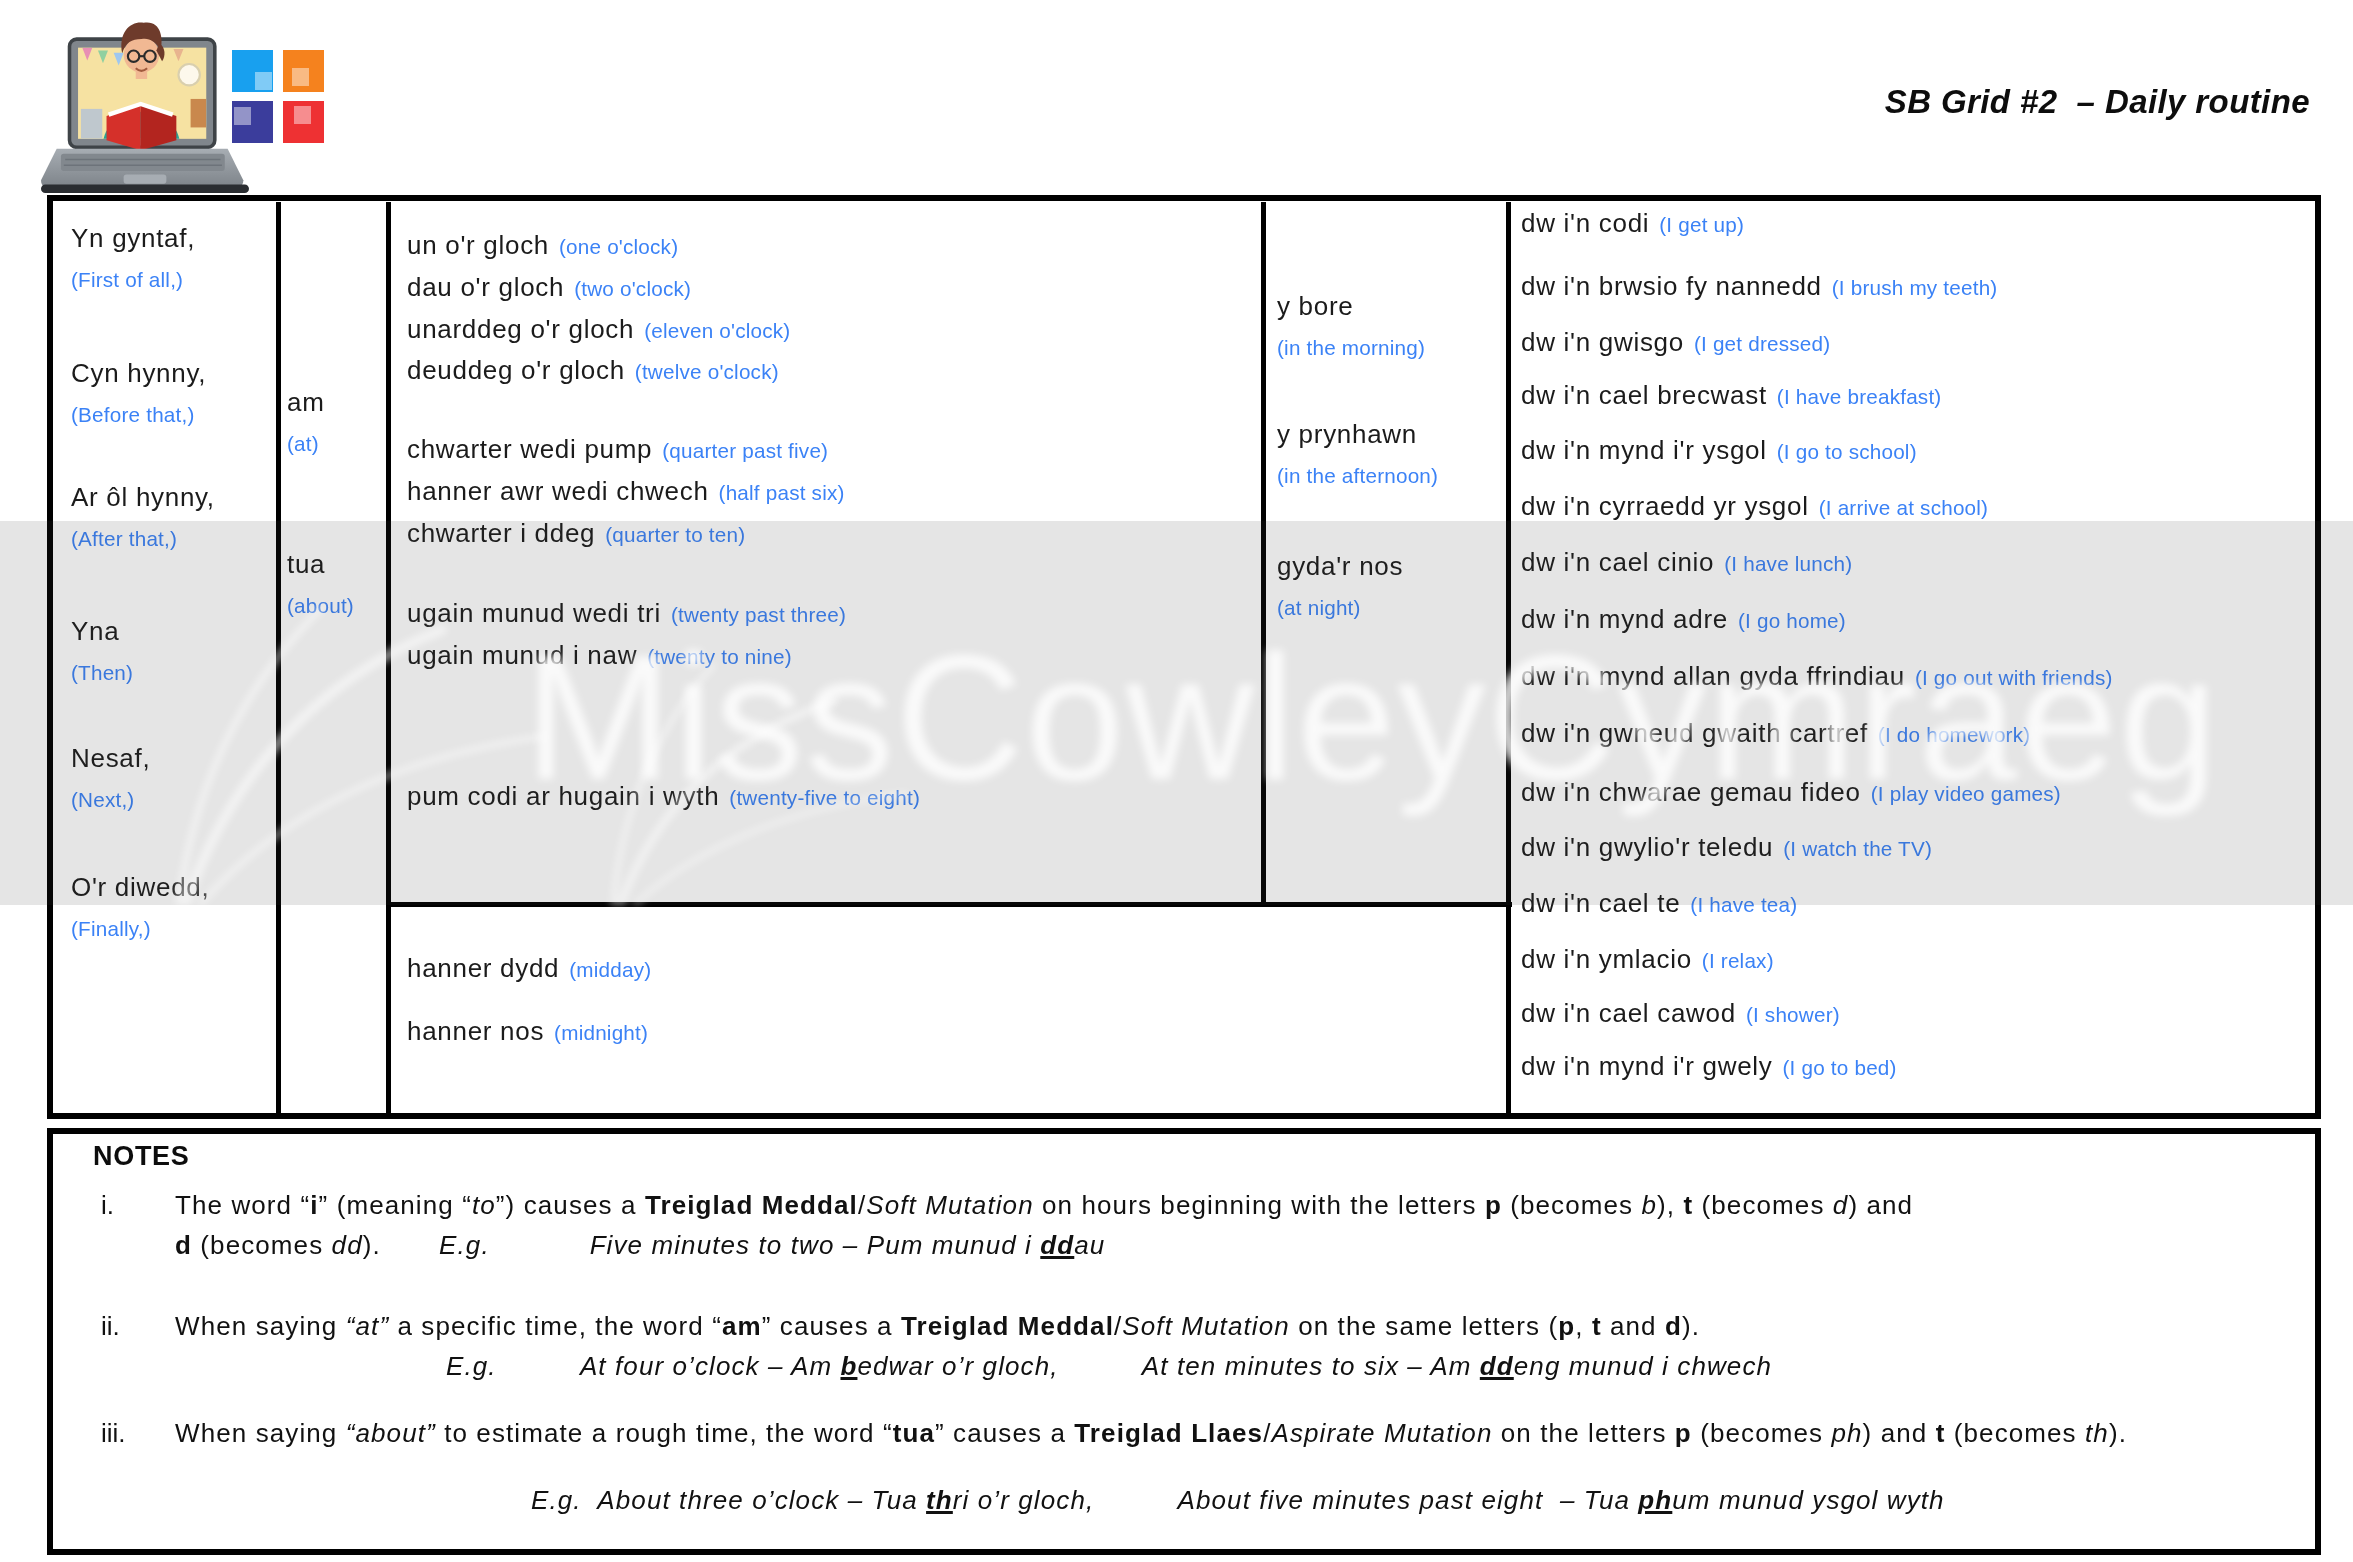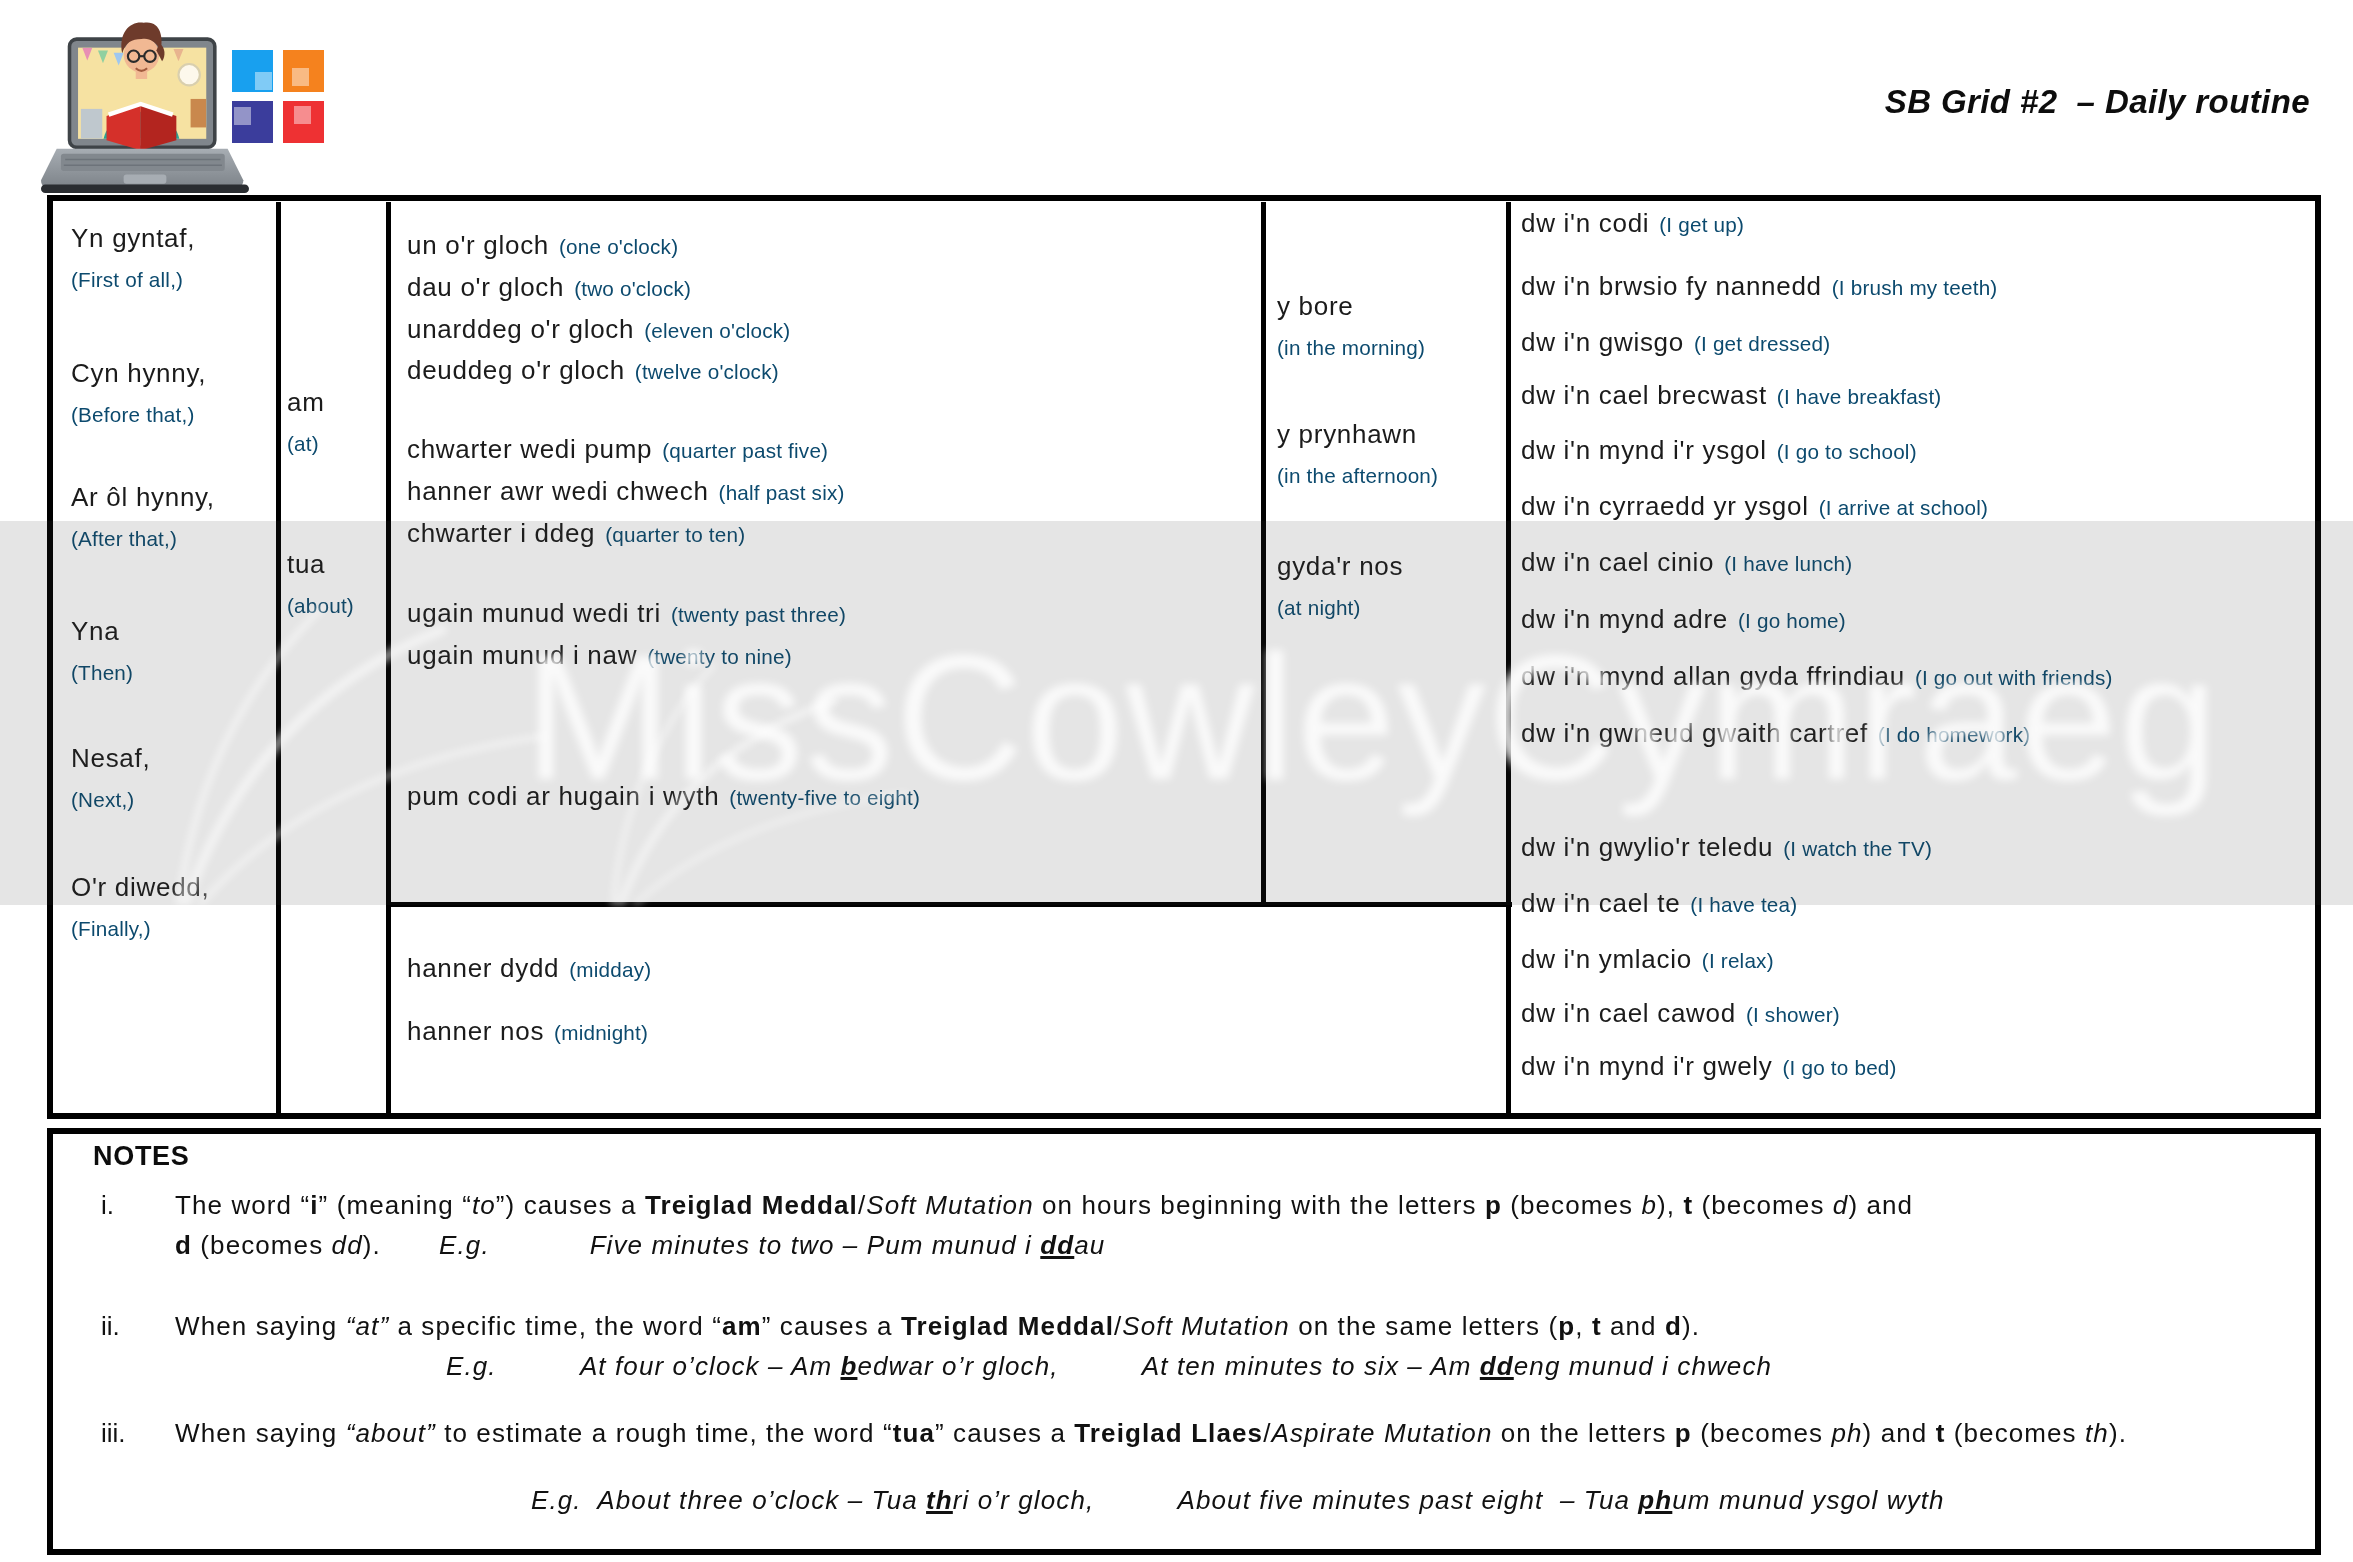--- a/index.html
+++ b/index.html
@@ -27,21 +27,21 @@
   .grid-box { position:absolute; left:47px; top:195px; width:2274px; height:924px;
     border:6.4px solid #000; box-sizing:border-box; }
   .vline, .hline { position:absolute; background:#000; }
   .v1 { left:276px; top:202px; width:5px; height:912px; }
   .v2 { left:386px; top:202px; width:5px; height:912px; }
   .v3 { left:1261px; top:202px; width:5px; height:700px; }
   .v4 { left:1506px; top:202px; width:5px; height:912px; }
   .h1 { left:386px; top:902px; width:1126px; height:5px; }
 
   .w { font-size:26px; color:#1b1b1b; letter-spacing:0.7px; }
-  .e { font-size:20.7px; color:#0c4a6e; letter-spacing:0.2px; }
+  .e { font-size:20.7px; color:#3b82f6; letter-spacing:0.2px; }
   .pair { position:absolute; }
   .pair .e { display:block; margin-top:14.3px; }
   .pair .w { display:block; }
   .line { position:absolute; white-space:nowrap; }
   .line .e { margin-left:10px; }
 
   
   .band { position:absolute; left:0; top:521px; width:2354px; height:384px;
     background:rgba(55,55,55,0.13); z-index:5; pointer-events:none; }
   .wm-text { position:absolute; left:524px; top:615px; z-index:6;
@@ -196,20 +196,21 @@
   <div class="line" style="left:1521px; top:208px;"><span class="w">dw i'n codi</span><span class="e">(I get up)</span></div>
   <div class="line" style="left:1521px; top:271px;"><span class="w">dw i'n brwsio fy nannedd</span><span class="e">(I brush my teeth)</span></div>
   <div class="line" style="left:1521px; top:327px;"><span class="w">dw i'n gwisgo</span><span class="e">(I get dressed)</span></div>
   <div class="line" style="left:1521px; top:380px;"><span class="w">dw i'n cael brecwast</span><span class="e">(I have breakfast)</span></div>
   <div class="line" style="left:1521px; top:435px;"><span class="w">dw i'n mynd i'r ysgol</span><span class="e">(I go to school)</span></div>
   <div class="line" style="left:1521px; top:491px;"><span class="w">dw i'n cyrraedd yr ysgol</span><span class="e">(I arrive at school)</span></div>
   <div class="line" style="left:1521px; top:547px;"><span class="w">dw i'n cael cinio</span><span class="e">(I have lunch)</span></div>
   <div class="line" style="left:1521px; top:604px;"><span class="w">dw i'n mynd adre</span><span class="e">(I go home)</span></div>
   <div class="line" style="left:1521px; top:661px;"><span class="w">dw i'n mynd allan gyda ffrindiau</span><span class="e">(I go out with friends)</span></div>
   <div class="line" style="left:1521px; top:718px;"><span class="w">dw i'n gwneud gwaith cartref</span><span class="e">(I do homework)</span></div>
+  <div class="line" style="left:1521px; top:777px;"><span class="w">dw i'n chwarae gemau fideo</span><span class="e">(I play video games)</span></div>
   <div class="line" style="left:1521px; top:832px;"><span class="w">dw i'n gwylio'r teledu</span><span class="e">(I watch the TV)</span></div>
   <div class="line" style="left:1521px; top:888px;"><span class="w">dw i'n cael te</span><span class="e">(I have tea)</span></div>
   <div class="line" style="left:1521px; top:944px;"><span class="w">dw i'n ymlacio</span><span class="e">(I relax)</span></div>
   <div class="line" style="left:1521px; top:998px;"><span class="w">dw i'n cael cawod</span><span class="e">(I shower)</span></div>
   <div class="line" style="left:1521px; top:1051px;"><span class="w">dw i'n mynd i'r gwely</span><span class="e">(I go to bed)</span></div>
 
   <div class="band"></div>
   <svg class="leaves" width="1070" height="382" viewBox="0 0 1500 536">
     <g fill="none" stroke="#ffffff" stroke-linecap="round">
       <path d="M240,536 C300,360 420,220 600,150" stroke-width="14" opacity="0.5"></path>

